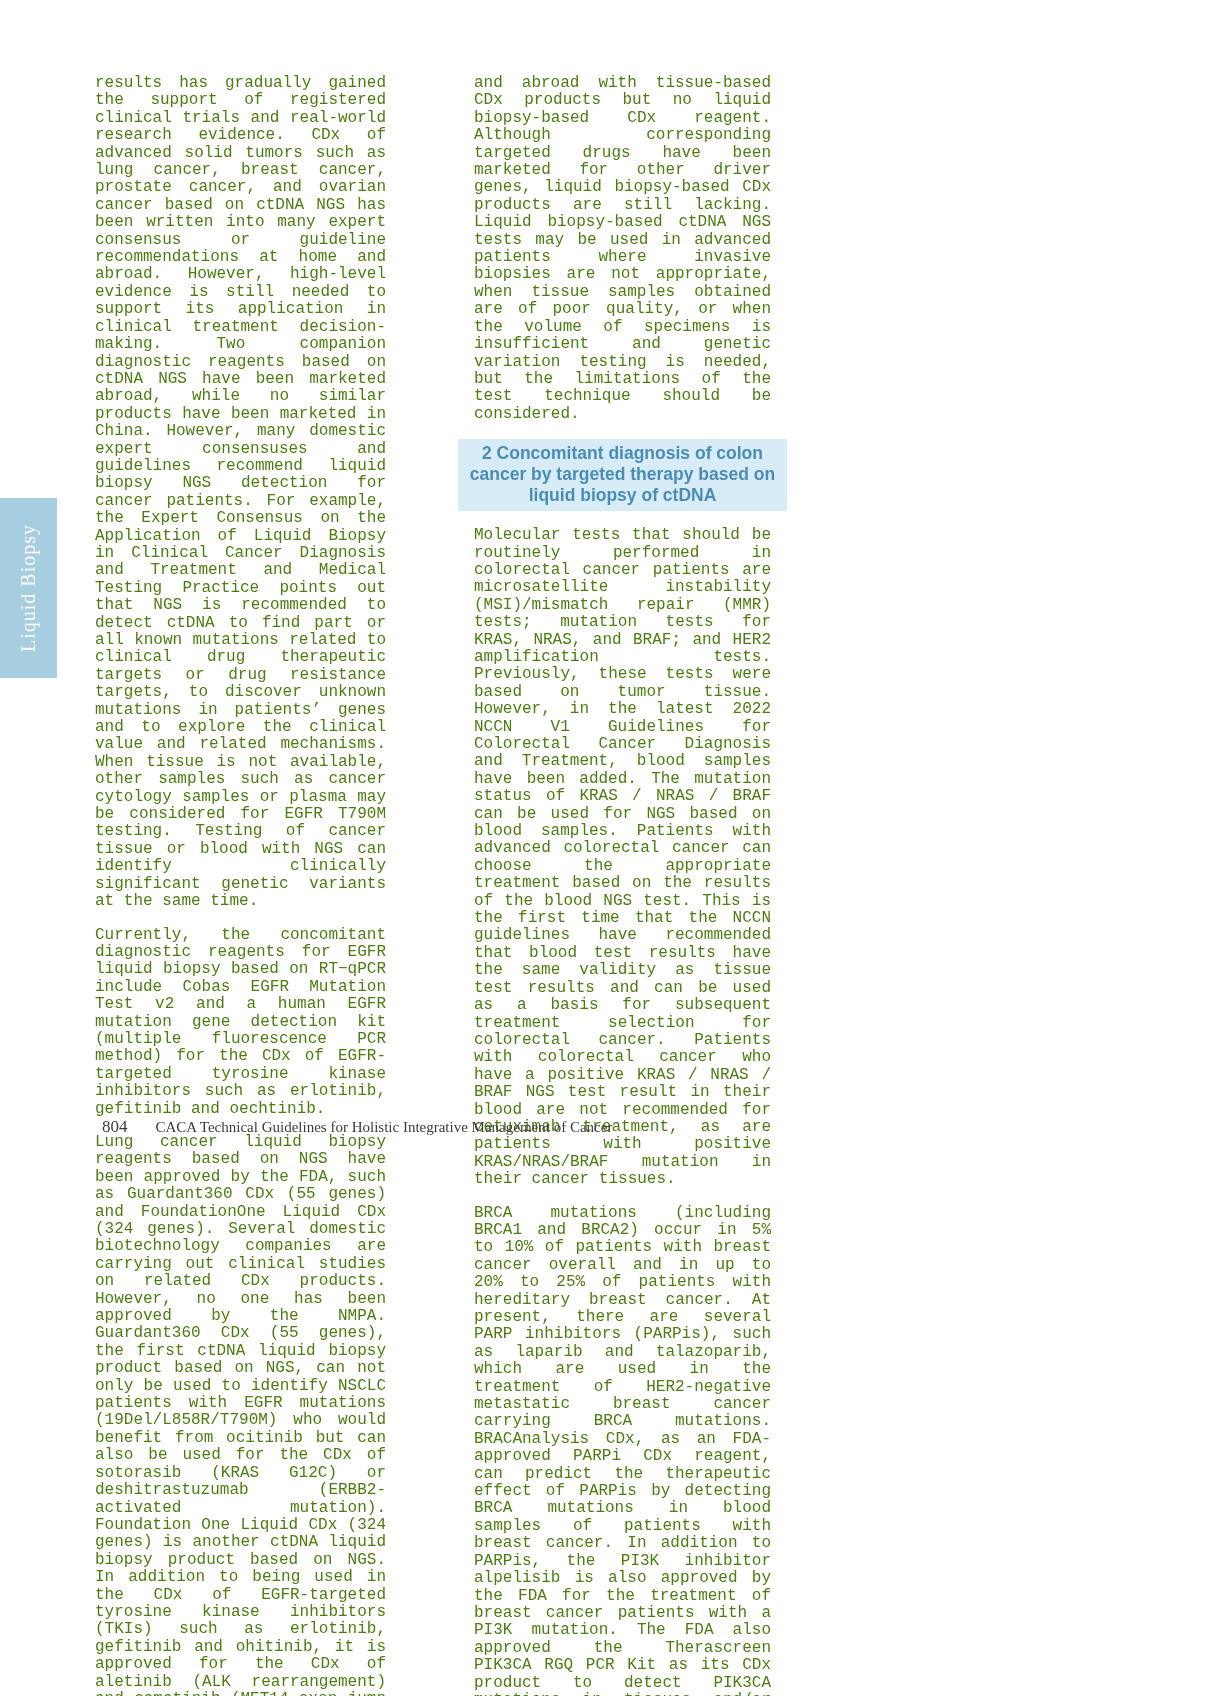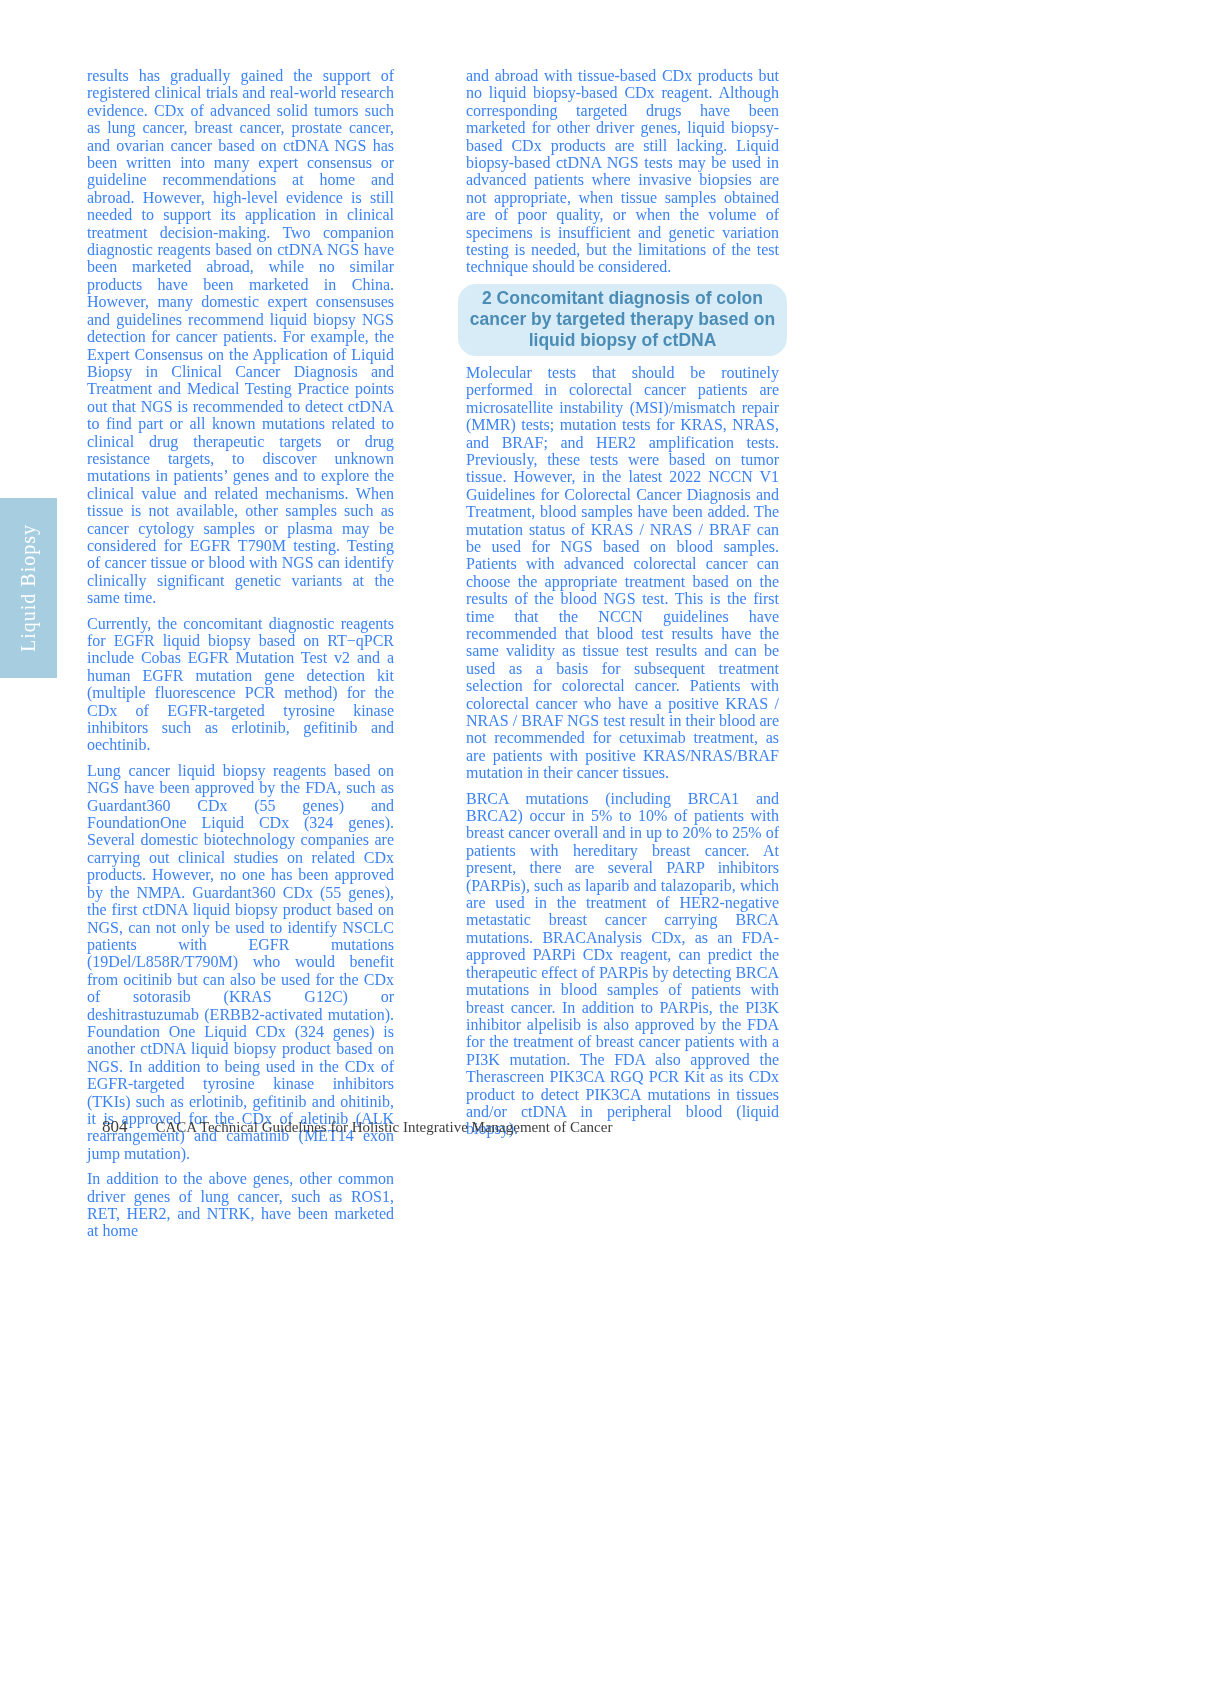--- a/index.html
+++ b/index.html
@@ -38,37 +38,37 @@
     letter-spacing: 1px;
   }
   .col {
     position: absolute;
     top: 59px;
     text-align: justify;
   }
   .col-left  { left: 79px;  width: 323px; }
   .col-right { left: 458px; width: 329px; }
   .body-text {
-    margin: 8px;
+    margin: 16px;
     font-size: 16px;
     line-height: 17.4px;
-    color: #3b82f6;
+    color: #4d7c0f;
     text-align: justify;
+    font-family: Liberation Mono, monospace;
   }
   .section-heading {
     margin: 7px 0 6px 0;
     padding: 4px 6px 5px 6px;
     background: #d8ecf7;
     color: #4a8cb5;
     font-family: "Liberation Sans", sans-serif;
     font-weight: bold;
     font-size: 17.5px;
     line-height: 21px;
     text-align: left;
-    border-radius: 18px;
   }
   .section-heading.align-center { text-align: center; }
   .footer {
     position: absolute;
     left: 82px;
     top: 1117px;
     display: flex;
     align-items: baseline;
     gap: 28px;
     color: #3c3c3c;

